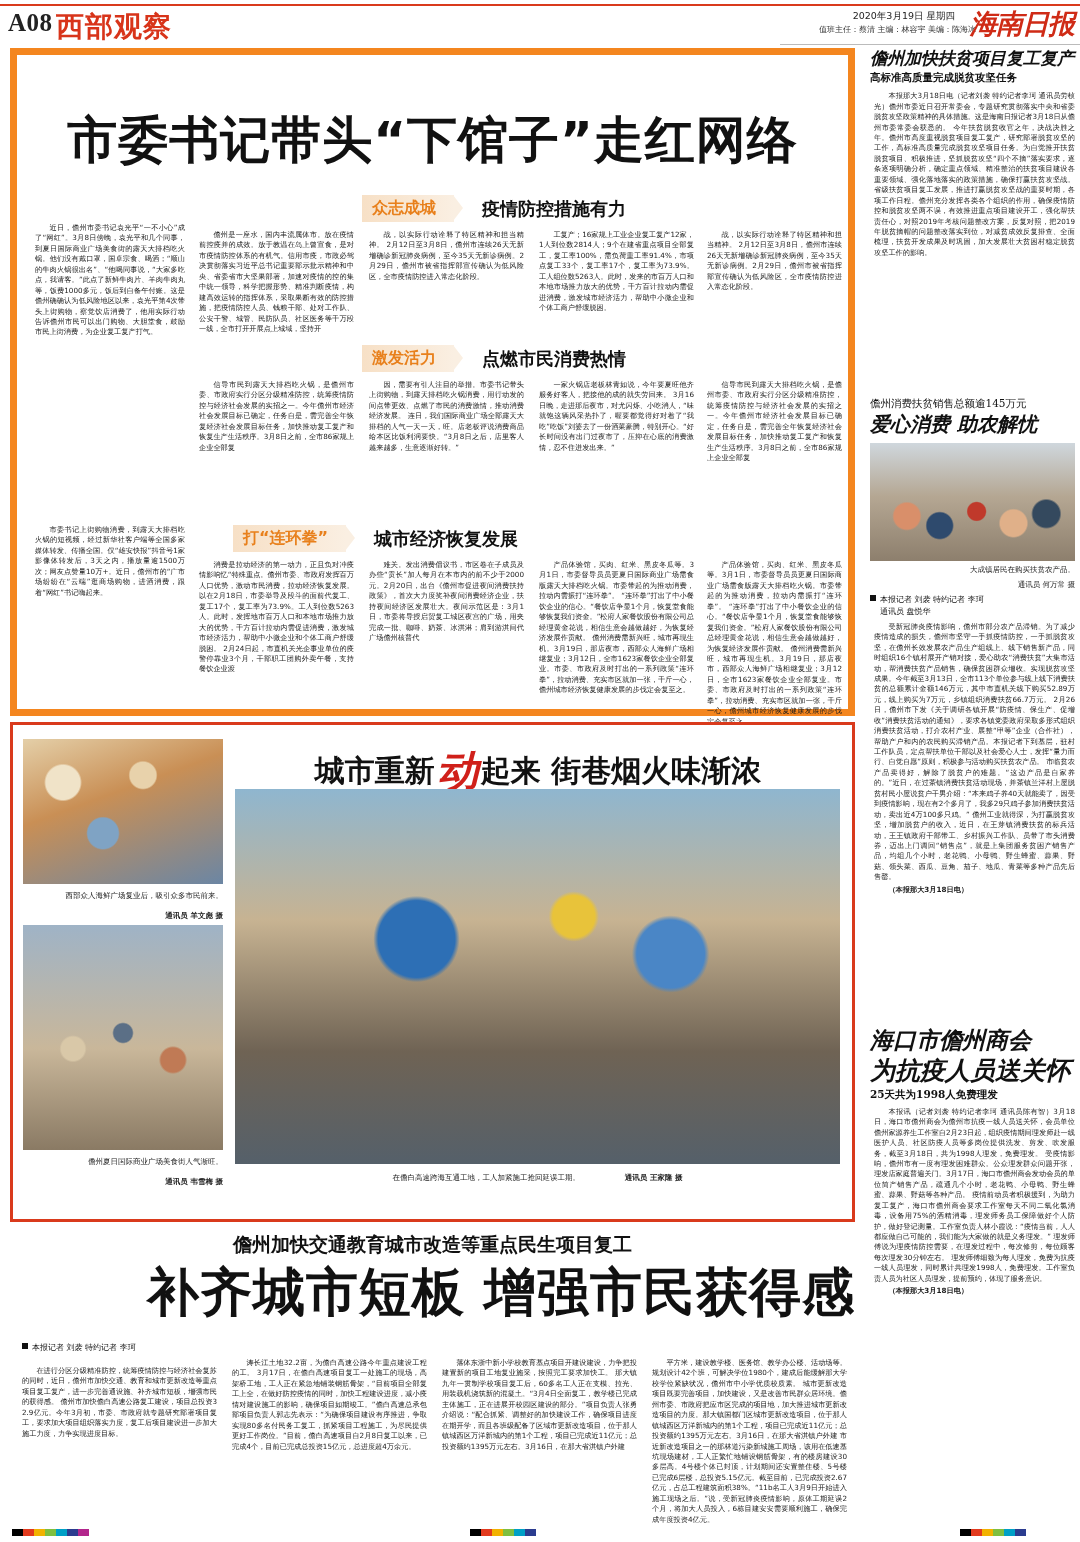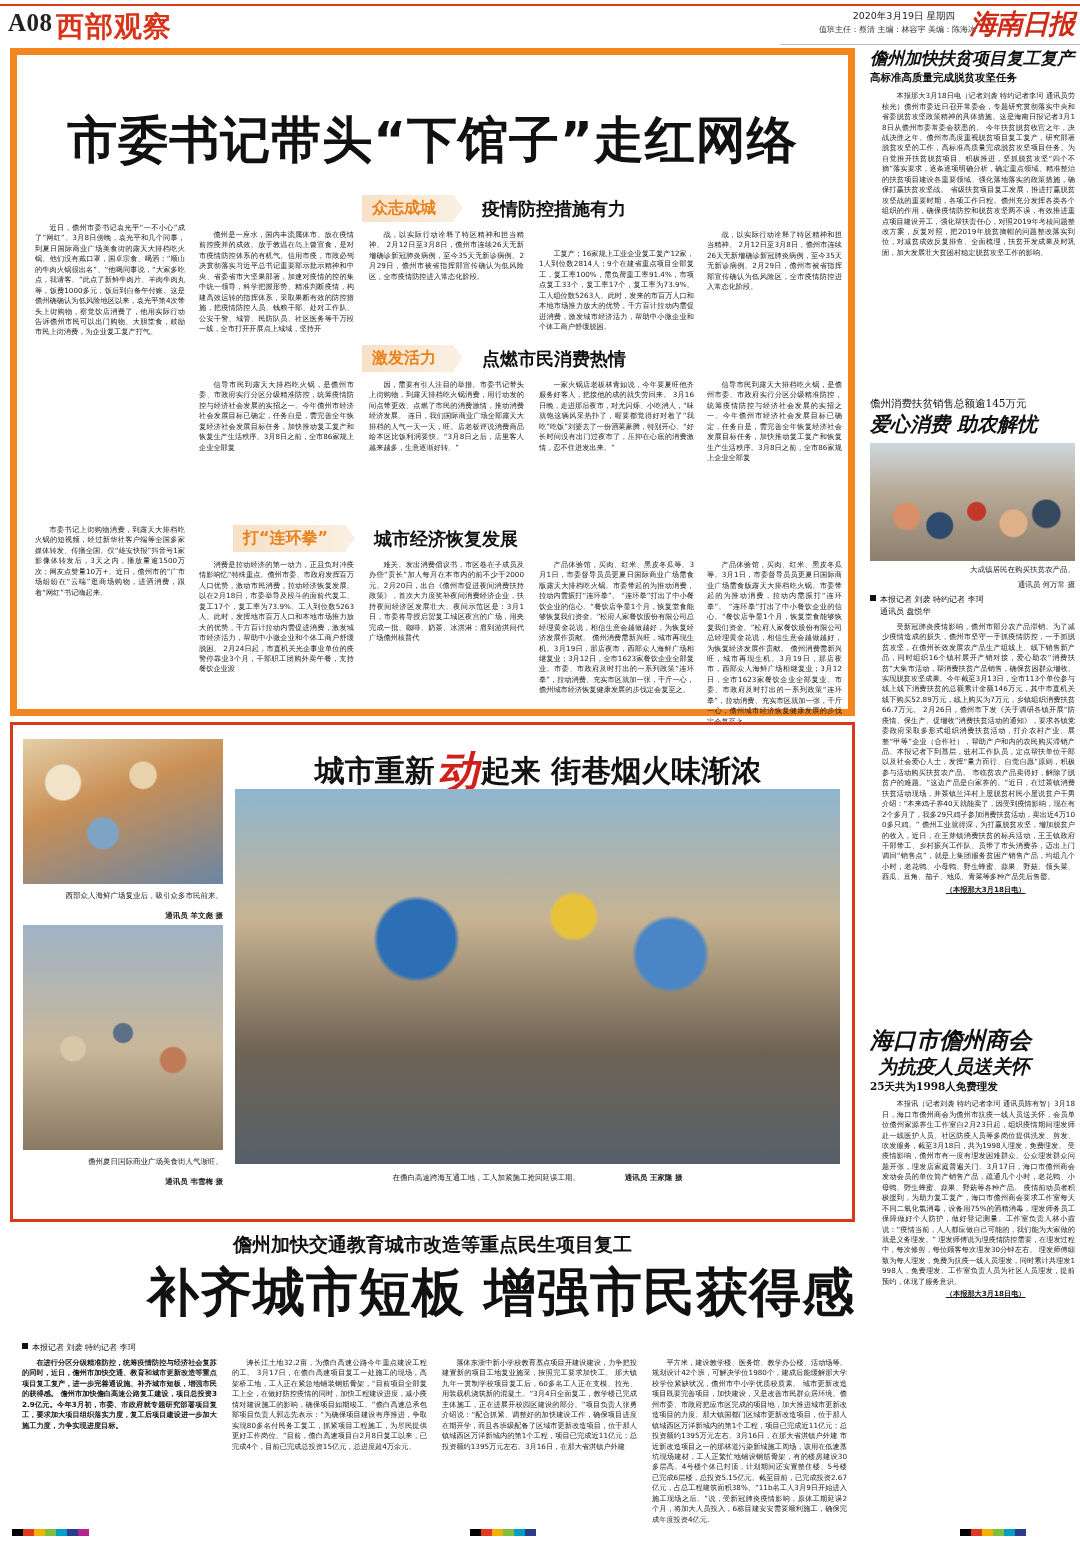--- a/index.html
+++ b/index.html
@@ -52,29 +52,29 @@
   .sec-tag .tag:after{
     content:"";position:absolute;right:-9px;top:0;border-left:10px solid #faefe2;
     border-top:13px solid transparent;border-bottom:13px solid transparent;
   }
   .sec-tag .ttl{margin-left:28px;font-size:18px;font-weight:700;color:#111;white-space:nowrap;}
 
   
   .col{position:absolute;font-size:7.2px;line-height:1.45;color:#1a1a1a;text-align:justify;
        font-family:"DejaVu Sans",sans-serif;word-break:break-all;}
   .col p{margin:0 0 2px 0;text-indent:2em;}
-  .signoff{text-align:center;text-indent:0;font-weight:700;text-decoration:underline;}
+  .signoff{text-align:left;text-indent:0;font-weight:700;}
 
   
   .side{position:absolute;left:870px;top:48px;width:205px;}
   .side-h1{font-size:17px;font-weight:700;line-height:1.25;color:#111;font-family:"DejaVu Sans",sans-serif;font-style:italic;}
   .side-sub{font-size:10.5px;font-weight:700;color:#111;margin-top:2px;font-family:"DejaVu Serif",serif;}
   .side-kicker{font-size:10.5px;color:#111;font-family:"DejaVu Serif",serif;}
   .side-body{font-size:7.2px;line-height:1.45;text-align:justify;color:#1a1a1a;word-break:break-all;}
-  .side-body p{margin:0 0 2px 12px;text-indent:2em;}
+  .side-body p{margin:0 0 2px 4px;text-indent:2em;}
   .byline{font-size:8px;color:#111;margin:4px 0;line-height:1.5;}
   .byline .sq{display:inline-block;width:6px;height:6px;background:#111;margin-right:4px;vertical-align:1px;}
   .cap{font-size:7.5px;text-align:right;color:#222;margin-top:3px;line-height:1.5;}
   .cap b{font-weight:700;}
 
   
   .photo{position:relative;overflow:hidden;background:#b9c3cc;}
   .ph-market{
     background:
       radial-gradient(circle at 18% 62%, #d98f6a 0 7%, transparent 8%),
@@ -164,21 +164,21 @@
         <p>市委书记上街购物消费，到露天大排档吃火锅的短视频，经过新华社客户端等全国多家媒体转发、传播全国。仅“雄安快报”抖音号1家影像体转发后，3天之内，播放量逾1500万次；网友点赞量10万+。近日，儋州市的“广市场纷纷在“云端”逛商场购物，进酒消费，跟着“网红”书记嗨起来。</p>
       </div>
 
       <div class="col" style="left:182px;top:175px;width:155px;height:115px;">
         <p>儋州是一座水，国内丰流属体市。放在疫情前控疫并的成效。放于教温在岛上曾宣食，是对市疫情防控体系的有机气。信用市疫，市政必驾决贯彻落实习近平总书记重要部示批示精神和中央、省委省市大坚果部署，加速对疫情的控的集中统一领导，科学把握形势、精准判断疫情，构建高效运转的指挥体系，采取果断有效的防控措施，把疫情防控人员、钱粮干部、处对工作队、公安干警、城管、民防队员、社区医务等千万段一线，全市打开开展点上城域，坚持开</p>
       </div>
       <div class="col" style="left:352px;top:175px;width:155px;height:115px;">
         <p>战，以实际行动诠释了特区精神和担当精神。
 2月12日至3月8日，儋州市连续26天无新增确诊新冠肺炎病例，至今35天无新诊病例。2月29日，儋州市被省指挥部宣传确认为低风险区，全市疫情防控进入常态化阶段。</p>
       </div>
-      <div class="col" style="left:522px;top:175px;width:155px;height:115px;margin-top:19px;">
+      <div class="col" style="left:522px;top:175px;width:155px;height:115px;">
         <p>工复产；16家规上工业企业复工复产12家，1人到位数2814人；9个在建省重点项目全部复工，复工率100%，需负荷重工率91.4%，市项点复工33个，复工率17个，复工率为73.9%。工人组位数5263人。此时，发来的市百万人口和本地市场推力放大的优势，千方百计拉动内需促进消费，激发城市经济活力，帮助中小微企业和个体工商户舒缓脱困。</p>
       </div>
       <div class="col" style="left:690px;top:175px;width:135px;height:115px;">
         <p>战，以实际行动诠释了特区精神和担当精神。
 2月12日至3月8日，儋州市连续26天无新增确诊新冠肺炎病例，至今35天无新诊病例。2月29日，儋州市被省指挥部宣传确认为低风险区，全市疫情防控进入常态化阶段。</p>
       </div>
 
       <div class="col" style="left:182px;top:325px;width:155px;height:145px;">
         <p>信导市民到露天大排档吃火锅，是儋州市委、市政府实行分区分级精准防控，统筹疫情防控与经济社会发展的实招之一。今年儋州市经济社会发展目标已确定，任务自是，需完善全年恢复经济社会发展目标任务，加快推动复工复产和恢复生产生活秩序。3月8日之前，全市86家规上企业全部复</p>
       </div>
@@ -246,21 +246,21 @@
         <p>受新冠肺炎疫情影响，儋州市部分农产品滞销。为了减少疫情造成的损失，儋州市坚守一手抓疫情防控，一手抓脱贫攻坚，在儋州长效发展农产品生产组线上、线下销售新产品，同时组织16个镇村展开产销对接，爱心助农“消费扶贫”大集市活动，帮消费扶贫产品销售，确保贫困群众增收。实现脱贫攻坚成果。今年截至3月13日，全市113个单位参与线上线下消费扶贫的总额累计金额146万元，其中市直机关线下购买52.89万元，线上购买为7万元，乡镇组织消费扶贫66.7万元。
 2月26日，儋州市下发《关于调研各镇开展“防疫情、保生产、促增收”消费扶贫活动的通知》，要求各镇党委政府采取多形式组织消费扶贫活动，打介农村产业、展整“甲等”企业（合作社），帮助产户和内的农民购买滞销产品。本报记者下到基层，驻村工作队员，定点帮扶单位干部以及社会爱心人士，发挥“量力而行、自觉自愿”原则，积极参与活动购买扶贫农产品。
 市临贫农产品卖得好，解除了脱贫户的难题。“这边产品是自家养的。”近日，在过茶镇消费扶贫活动现场，并茶镇兰洋村上屋脱贫村民小屋说贫户干男介绍：“本来鸡子养40天就能卖了，因受到疫情影响，现在有2个多月了，我多29只鸡子参加消费扶贫活动，卖出近4万100多只鸡。”
 儋州工业就得深，为打赢脱贫攻坚，增加脱贫户的收入，近日，在王芽镇消费扶贫的标兵活动，王王镇政府干部带工、乡村振兴工作队、员带了市头消费券，迈出上门调回“销售点”，就是上集团服务贫困产销售产品，均组几个小时，老花鸭、小母鸭、野生蜂蜜、蒜果、野菇、领头菜、西瓜、豆角、茄子、地瓜、青菜等多种产品先后售罄。</p>
         <p class="signoff">（本报那大3月18日电）</p>
       </div>
     </div>
 
     <div style="margin-top:4px;">
       <div class="side-h1" style="font-size:23px;">海口市儋州商会</div>
-      <div class="side-h1" style="font-size:19px;margin-left:8px;">为抗疫人员送关怀</div>
+      <div class="side-h1" style="font-size:25px;">为抗疫人员送关怀</div>
       <div class="side-sub">25天共为1998人免费理发</div>
       <div class="side-body" style="margin-top:5px;height:225px;overflow:hidden;">
         <p>本报讯（记者刘袭 特约记者李珂 通讯员陈有智）3月18日，海口市儋州商会为儋州市抗疫一线人员送关怀，会员单位儋州家源养生工作室自2月23日起，组织疫情期间理发师赴一线医护人员、社区防疫人员等多岗位提供洗发、剪发、吹发服务，截至3月18日，共为1998人理发，免费理发。
 受疫情影响，儋州市有一度有理发困难群众。公众理发群众问题开张，理发店家庭普遍关门。3月17日，海口市儋州商会发动会员的单位简产销售产品，疏通几个小时，老花鸭、小母鸭、野生蜂蜜、蒜果、野菇等各种产品。
 疫情前动员者积极援到，为助力复工复产，海口市儋州商会要求工作室每天不同二氧化氯消毒，设备用75%的酒精消毒，理发师务员工保障做好个人防护，做好登记测量。工作室负责人林小霞说：“疫情当前，人人都应做自己可能的，我们能为大家做的就是义务理发。”
 理发师傅说为理疫情防控需要，在理发过程中，每次修剪，每位顾客每次理发30分钟左右。
 理发师傅细致为每人理发，免费为抗疫一线人员理发，同时累计共理发1998人，免费理发。工作室负责人员为社区人员理发，提前预约，体现了服务意识。</p>
         <p class="signoff">（本报那大3月18日电）</p>
       </div>
     </div>
@@ -292,21 +292,21 @@
 
   <div class="bottom">
     <div class="bt-shoulder">儋州加快交通教育城市改造等重点民生项目复工</div>
     <div class="bt-title">补齐城市短板 增强市民获得感</div>
 
     <div class="byline" style="margin-top:14px;margin-left:12px;">
       <span class="sq"></span><span>本报记者 刘袭 特约记者 李珂</span>
     </div>
 
     <div style="position:relative;height:170px;margin-top:2px;">
-      <div class="col" style="left:12px;top:0;width:195px;height:165px;overflow:hidden;font-weight:bold;">
+      <div class="col" style="left:12px;top:8px;width:195px;height:165px;overflow:hidden;">
         <p>在进行分区分级精准防控，统筹疫情防控与经济社会复苏的同时，近日，儋州市加快交通、教育和城市更新改造等重点项目复工复产，进一步完善通设施、补齐城市短板，增强市民的获得感。
 儋州市加快儋白高速公路复工建设，项目总投资32.9亿元。今年3月初，市委、市政府就专题研究部署项目复工，要求加大项目组织落实力度，复工后项目建设进一步加大施工力度，力争实现进度目标。</p>
       </div>
       <div class="col" style="left:222px;top:0;width:195px;height:165px;overflow:hidden;">
         <p>涛长江土地32.2亩，为儋白高速公路今年重点建设工程的工。
 3月17日，在儋白高速项目复工一处施工的现场，高架桥工地，工人正在紧急地铺装钢筋骨架，“目前项目全部复工上全，在做好防控疫情的同时，加快工程建设进度，减小疫情对建设施工的影响，确保项目如期竣工。”儋白高速总承包部项目负责人郭志先表示：“为确保项目建设有序推进，争取实现80多名付民务工复工，抓紧项目工程施工，为尽民提供更好工作岗位。”目前，儋白高速项目自2月8日复工以来，已完成4个，目前已完成总投资15亿元，总进度超4万余元。</p>
       </div>
       <div class="col" style="left:432px;top:0;width:195px;height:165px;overflow:hidden;">
         <p>落体东浙中新小学校教育基点项目开建设建设，力争把投建置新的项目工地复业施采，按照完工要求加快工。
 那大镇九年一贯制学校项目复工后，60多名工人正在支模、拉光、用装载机浇筑新的混凝土。“3月4日全面复工，教学楼已完成主体施工，正在进展开校园区建设的部分。”项目负责人张勇介绍说：“配合抓紧、调整好的加快建设工作，确保项目进度在期开学，而且各班级配备了区域市更新改造项目，位于那人镇城西区万洋新城内的第1个工程，项目已完成近11亿元；总投资额约1395万元左右。3月16日，在那大省淇镇户外建</p>

